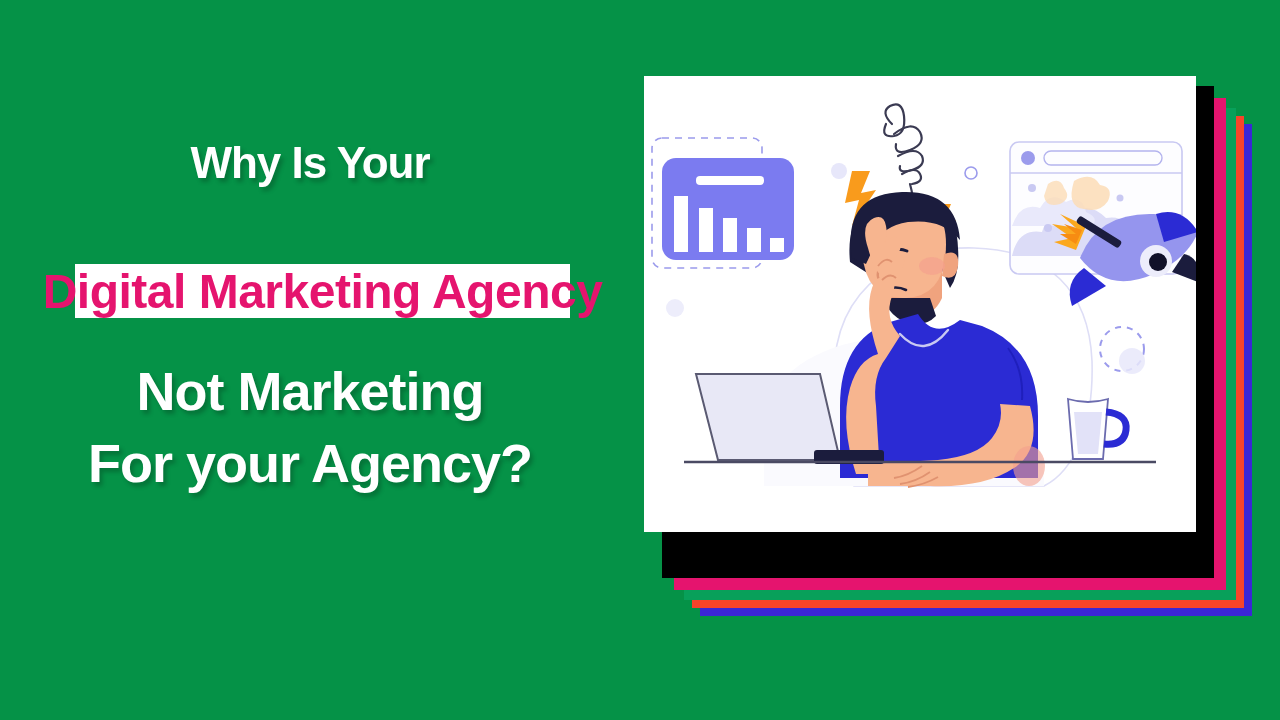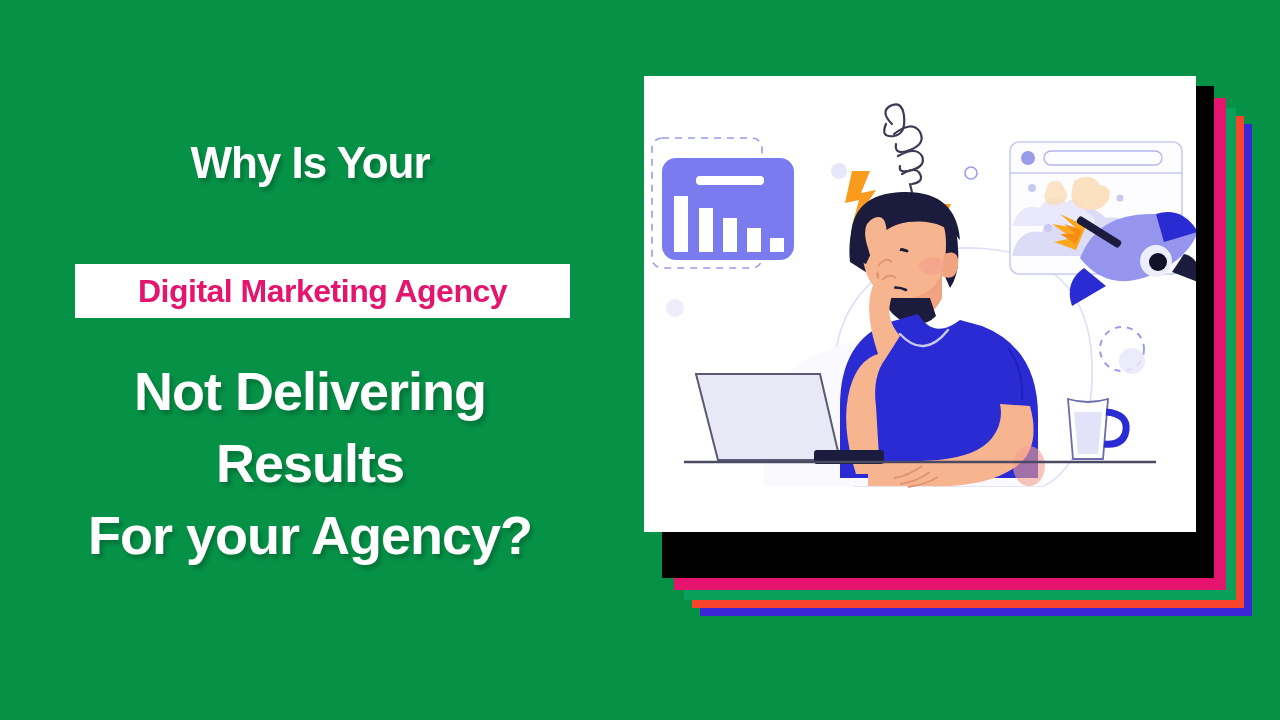--- a/index.html
+++ b/index.html
@@ -32,21 +32,21 @@
     position:absolute;
     left:75px; top:264px;
     width:495px; height:54px;
     background:#ffffff;
     display:flex;
     align-items:center;
     justify-content:center;
   }
   .highlight-band .hl-text {
     color:#E5146E;
-    font-size:32px;
+    font-size:48px;
     font-weight:bold;
     letter-spacing:-0.5px;
     white-space:nowrap;
   }
   .headline-bottom {
     position:absolute;
     left:0; top:356px;
     width:620px;
     text-align:center;
     color:#ffffff;
@@ -75,22 +75,21 @@
 
 <div class="copy">
 
   <div class="headline-top">Why Is Your</div>
 
   <div class="highlight-band">
     <span class="hl-text">Digital Marketing Agency</span>
   </div>
 
   <div class="headline-bottom">
-    <span class="ln">Not Delivering</span>
-    <span class="ln">Results</span>
+    <span class="ln">Not Marketing</span>
     <span class="ln">For your Agency?</span>
   </div>
 </div>
 
 <div class="deck">
   <div class="layer l-blue"></div>
   <div class="layer l-orange"></div>
   <div class="layer l-green"></div>
   <div class="layer l-pink"></div>
   <div class="layer l-black"></div>

